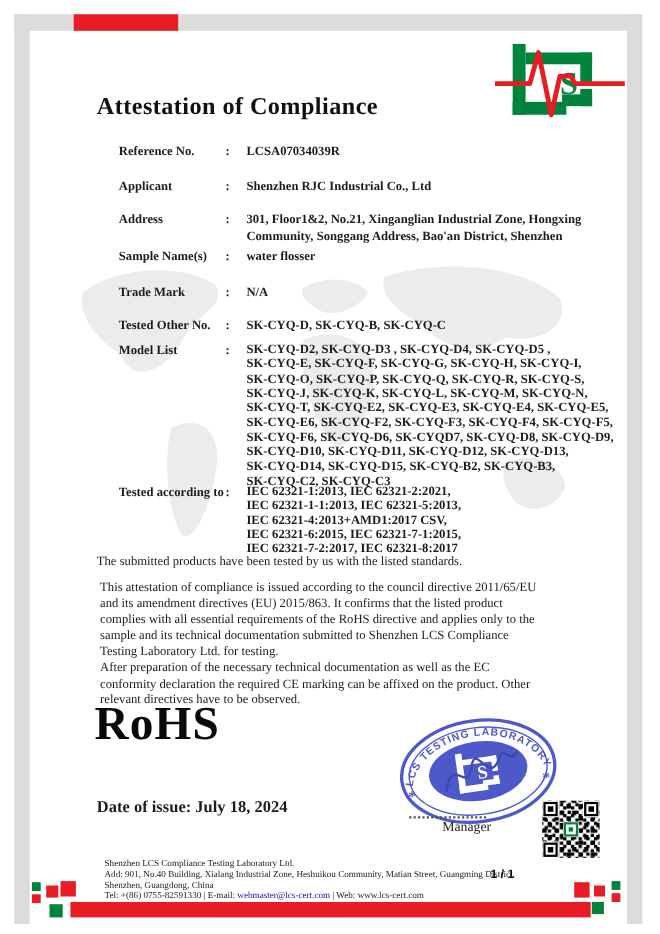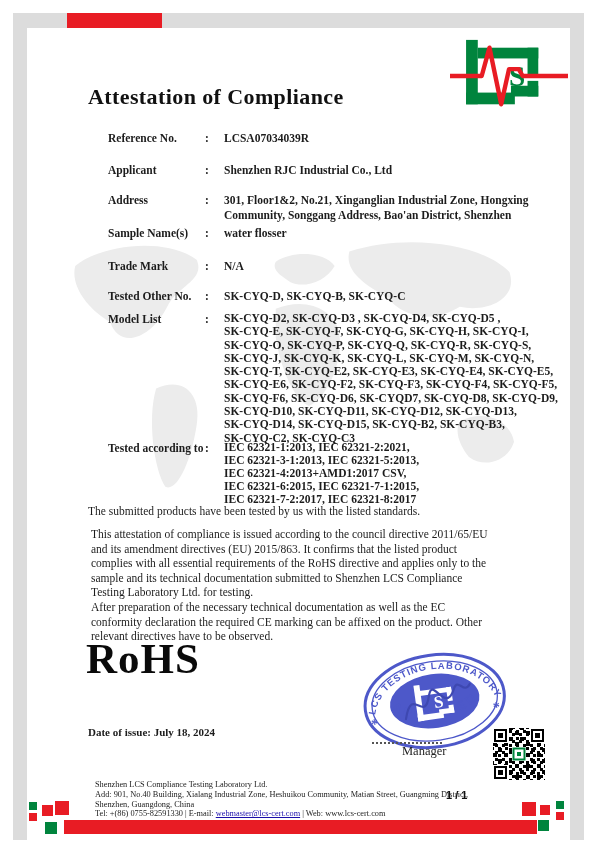--- a/index.html
+++ b/index.html
@@ -32,35 +32,35 @@
   .row-list{top:312px}.row-list .val div{line-height:13.3px;}
   .row-std{top:441px}.row-std .val div{line-height:12.9px;}
 
   
   .statement{position:absolute;left:88px;top:504px;width:474px;font-size:11.5px;line-height:14px;}
   .para{position:absolute;left:91px;width:400px;font-size:11.5px;line-height:14.6px;}
   .para1{top:527px}.para2{top:600px}
 
   .rohs{position:absolute;left:86px;top:634px;margin:0;font-size:43px;font-weight:bold;
         letter-spacing:1px;color:#0a0a0a;}
-  .date-issue{position:absolute;left:88px;top:726px;font-size:11px;font-weight:bold;}
+  .date-issue{position:absolute;left:88px;top:726px;font-size:15px;font-weight:bold;}
 
   
   .stamp{position:absolute;left:360px;top:650px;width:150px;height:106px;
          transform:rotate(-8deg);opacity:.9;}
   .sig-dots{position:absolute;left:372px;top:733px;width:70px;height:9px;
             border-bottom:2px dotted #555;}
   .manager{position:absolute;left:402px;top:744px;font-size:12.5px;color:#222;text-align:center;}
 
   
   .qr{position:absolute;left:491px;top:726px;width:56px;height:56px;}
 
   
   .footer{position:absolute;left:95px;top:780px;width:380px;font-size:8.3px;line-height:9.8px;color:#222;}
-  .footer a{color:#1a0dab;text-decoration:underline;cursor:pointer;}
+  .footer a{color:#1a0dab;cursor:pointer;}
   .page-num{position:absolute;left:446px;top:789px;font-family:"Liberation Sans",sans-serif;
             font-size:11px;font-weight:bold;color:#111;}
 
   
   .sq{position:absolute;}
   .red{background:#e81c24;} .green{background:#00843d;}
   .bar-bottom{position:absolute;left:64px;top:820px;width:473px;height:14px;background:#e81c24;}
   .d1{left:29px;top:802px;width:8px;height:8px;}
   .d2{left:29px;top:813px;width:8px;height:8px;}
   .d3{left:42px;top:805px;width:11px;height:11px;}
@@ -155,21 +155,21 @@
       <div>SK-CYQ-D10, SK-CYQ-D11, SK-CYQ-D12, SK-CYQ-D13,</div>
       <div>SK-CYQ-D14, SK-CYQ-D15, SK-CYQ-B2, SK-CYQ-B3,</div>
       <div>SK-CYQ-C2, SK-CYQ-C3</div>
     </div>
   </div>
   <div class="row row-std">
     <div class="lbl">Tested according to</div>
     <div class="colon">:</div>
     <div class="val">
       <div>IEC 62321-1:2013, IEC 62321-2:2021,</div>
-      <div>IEC 62321-3-1:2013, IEC 62321-5:2013,</div>
+      <div>IEC 62321-1-1:2013, IEC 62321-5:2013,</div>
       <div>IEC 62321-4:2013+AMD1:2017 CSV,</div>
       <div>IEC 62321-6:2015, IEC 62321-7-1:2015,</div>
       <div>IEC 62321-7-2:2017, IEC 62321-8:2017</div>
     </div>
   </div>
 
   <div class="statement">The submitted products have been tested by us with the listed standards.</div>
   <div class="para para1">This attestation of compliance is issued according to the council directive 2011/65/EU and its amendment directives (EU) 2015/863. It confirms that the listed product complies with all essential requirements of the RoHS directive and applies only to the sample and its technical documentation submitted to Shenzhen LCS Compliance Testing Laboratory Ltd. for testing.</div>
   <div class="para para2">After preparation of the necessary technical documentation as well as the EC conformity declaration the required CE marking can be affixed on the product. Other relevant directives have to be observed.</div>
 

